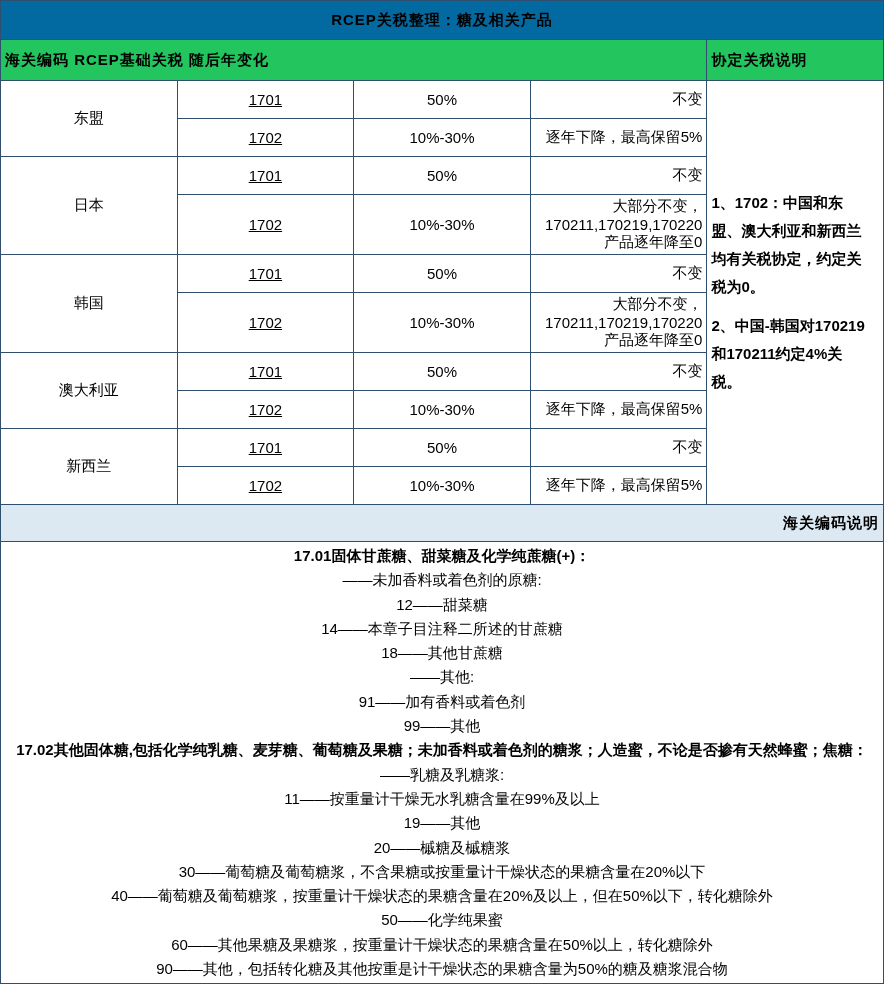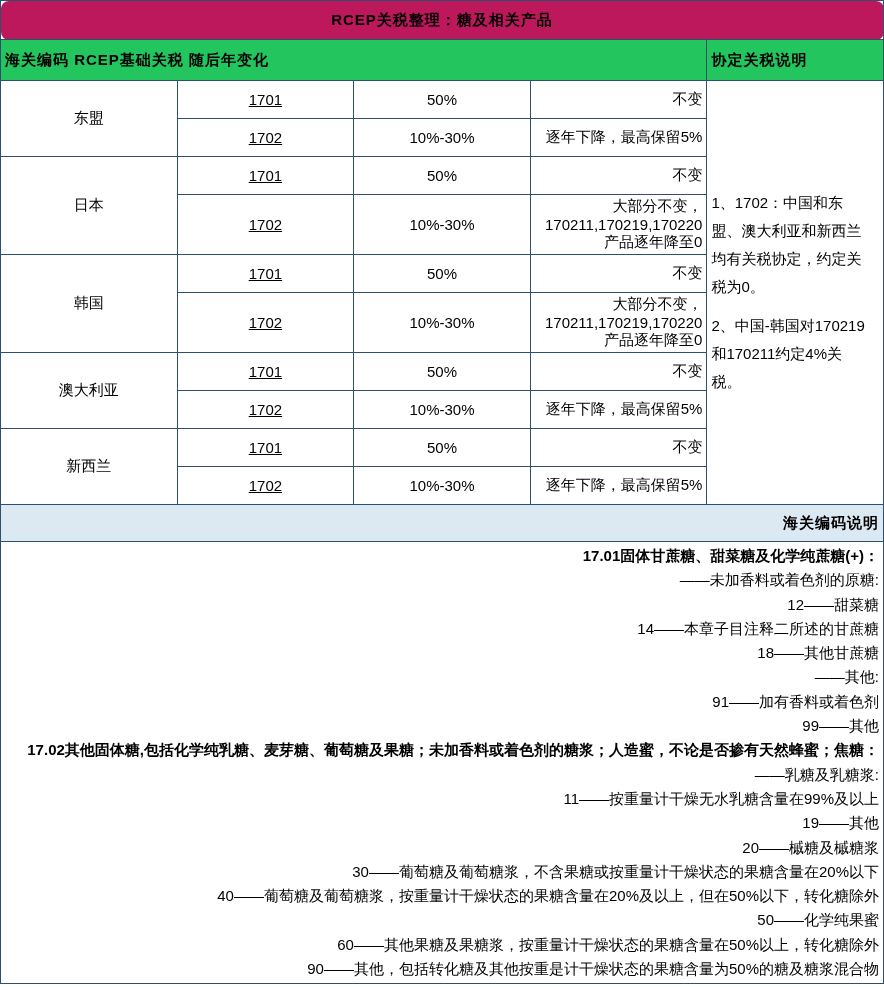--- a/index.html
+++ b/index.html
@@ -22,27 +22,26 @@
     table-layout: fixed;
   }
   table.main td, table.main th {
     border: 1px solid #2e4f6e;
     padding: 2px 4px;
     font-size: 15px;
     color: #000;
     vertical-align: middle;
   }
   .title-cell {
-    background: #be185d;
+    background: #0369a1;
     text-align: center;
     font-weight: bold;
     font-size: 19px;
     height: 34px;
     letter-spacing: 1px;
-    border-radius: 8px;
   }
   .header-cell {
     background: #22c55e;
     font-weight: bold;
     font-size: 17px;
     height: 36px;
     letter-spacing: 1px;
   }
   .region-cell {
     text-align: center;
@@ -69,37 +68,38 @@
   .note-cell {
     width: 163px;
     text-align: left;
     vertical-align: middle;
     font-size: 15px;
     line-height: 1.85;
     padding: 4px 8px;
   }
   .note-cell p {
     margin: 0 8px 12px 0;
+    font-weight: bold;
   }
   .note-cell p:last-child {
     margin-bottom: 0;
   }
   .note-head {
     background: #dce8f2;
     text-align: right;
     font-weight: bold;
     font-size: 17px;
     height: 32px;
     letter-spacing: 1px;
   }
   .row-h {
     height: 38px;
   }
   .desc-cell {
-    text-align: right;
+    text-align: center;
     font-size: 14.5px;
     line-height: 1.62;
     padding: 4px 6px;
   }
   .desc-cell .bold {
     font-weight: bold;
   }
   .desc-cell div {
     white-space: pre-wrap;
   }

